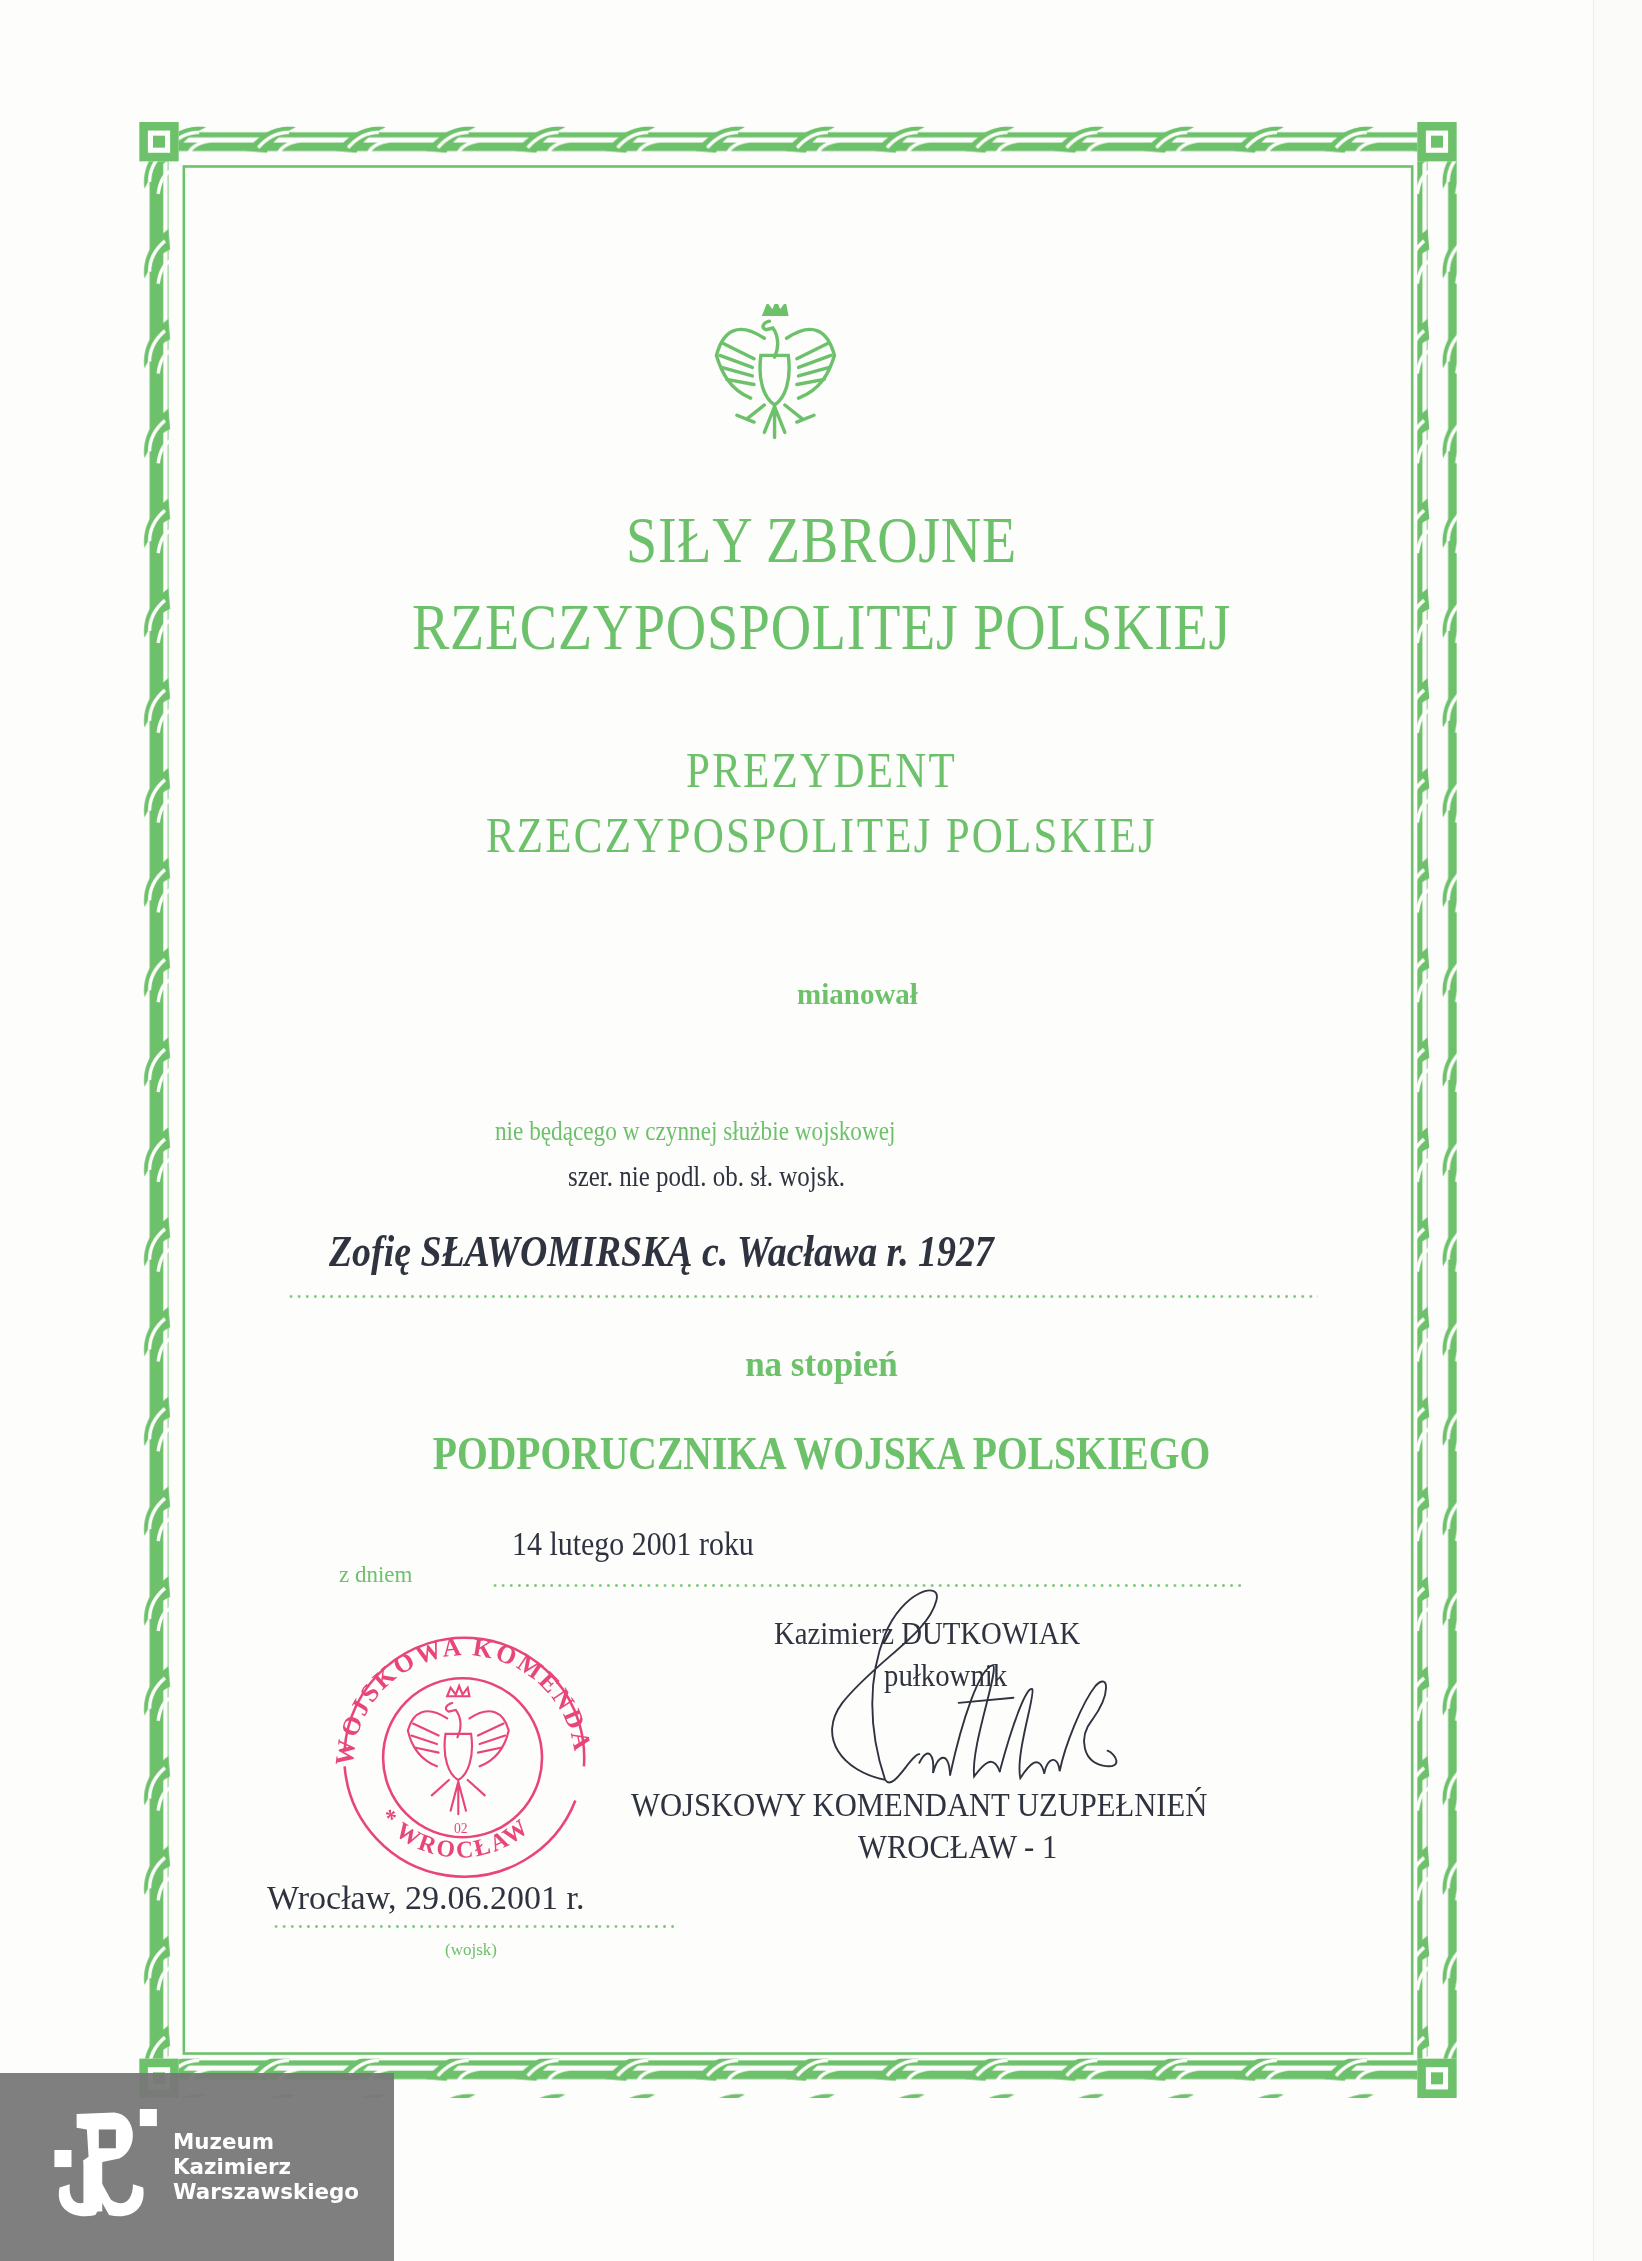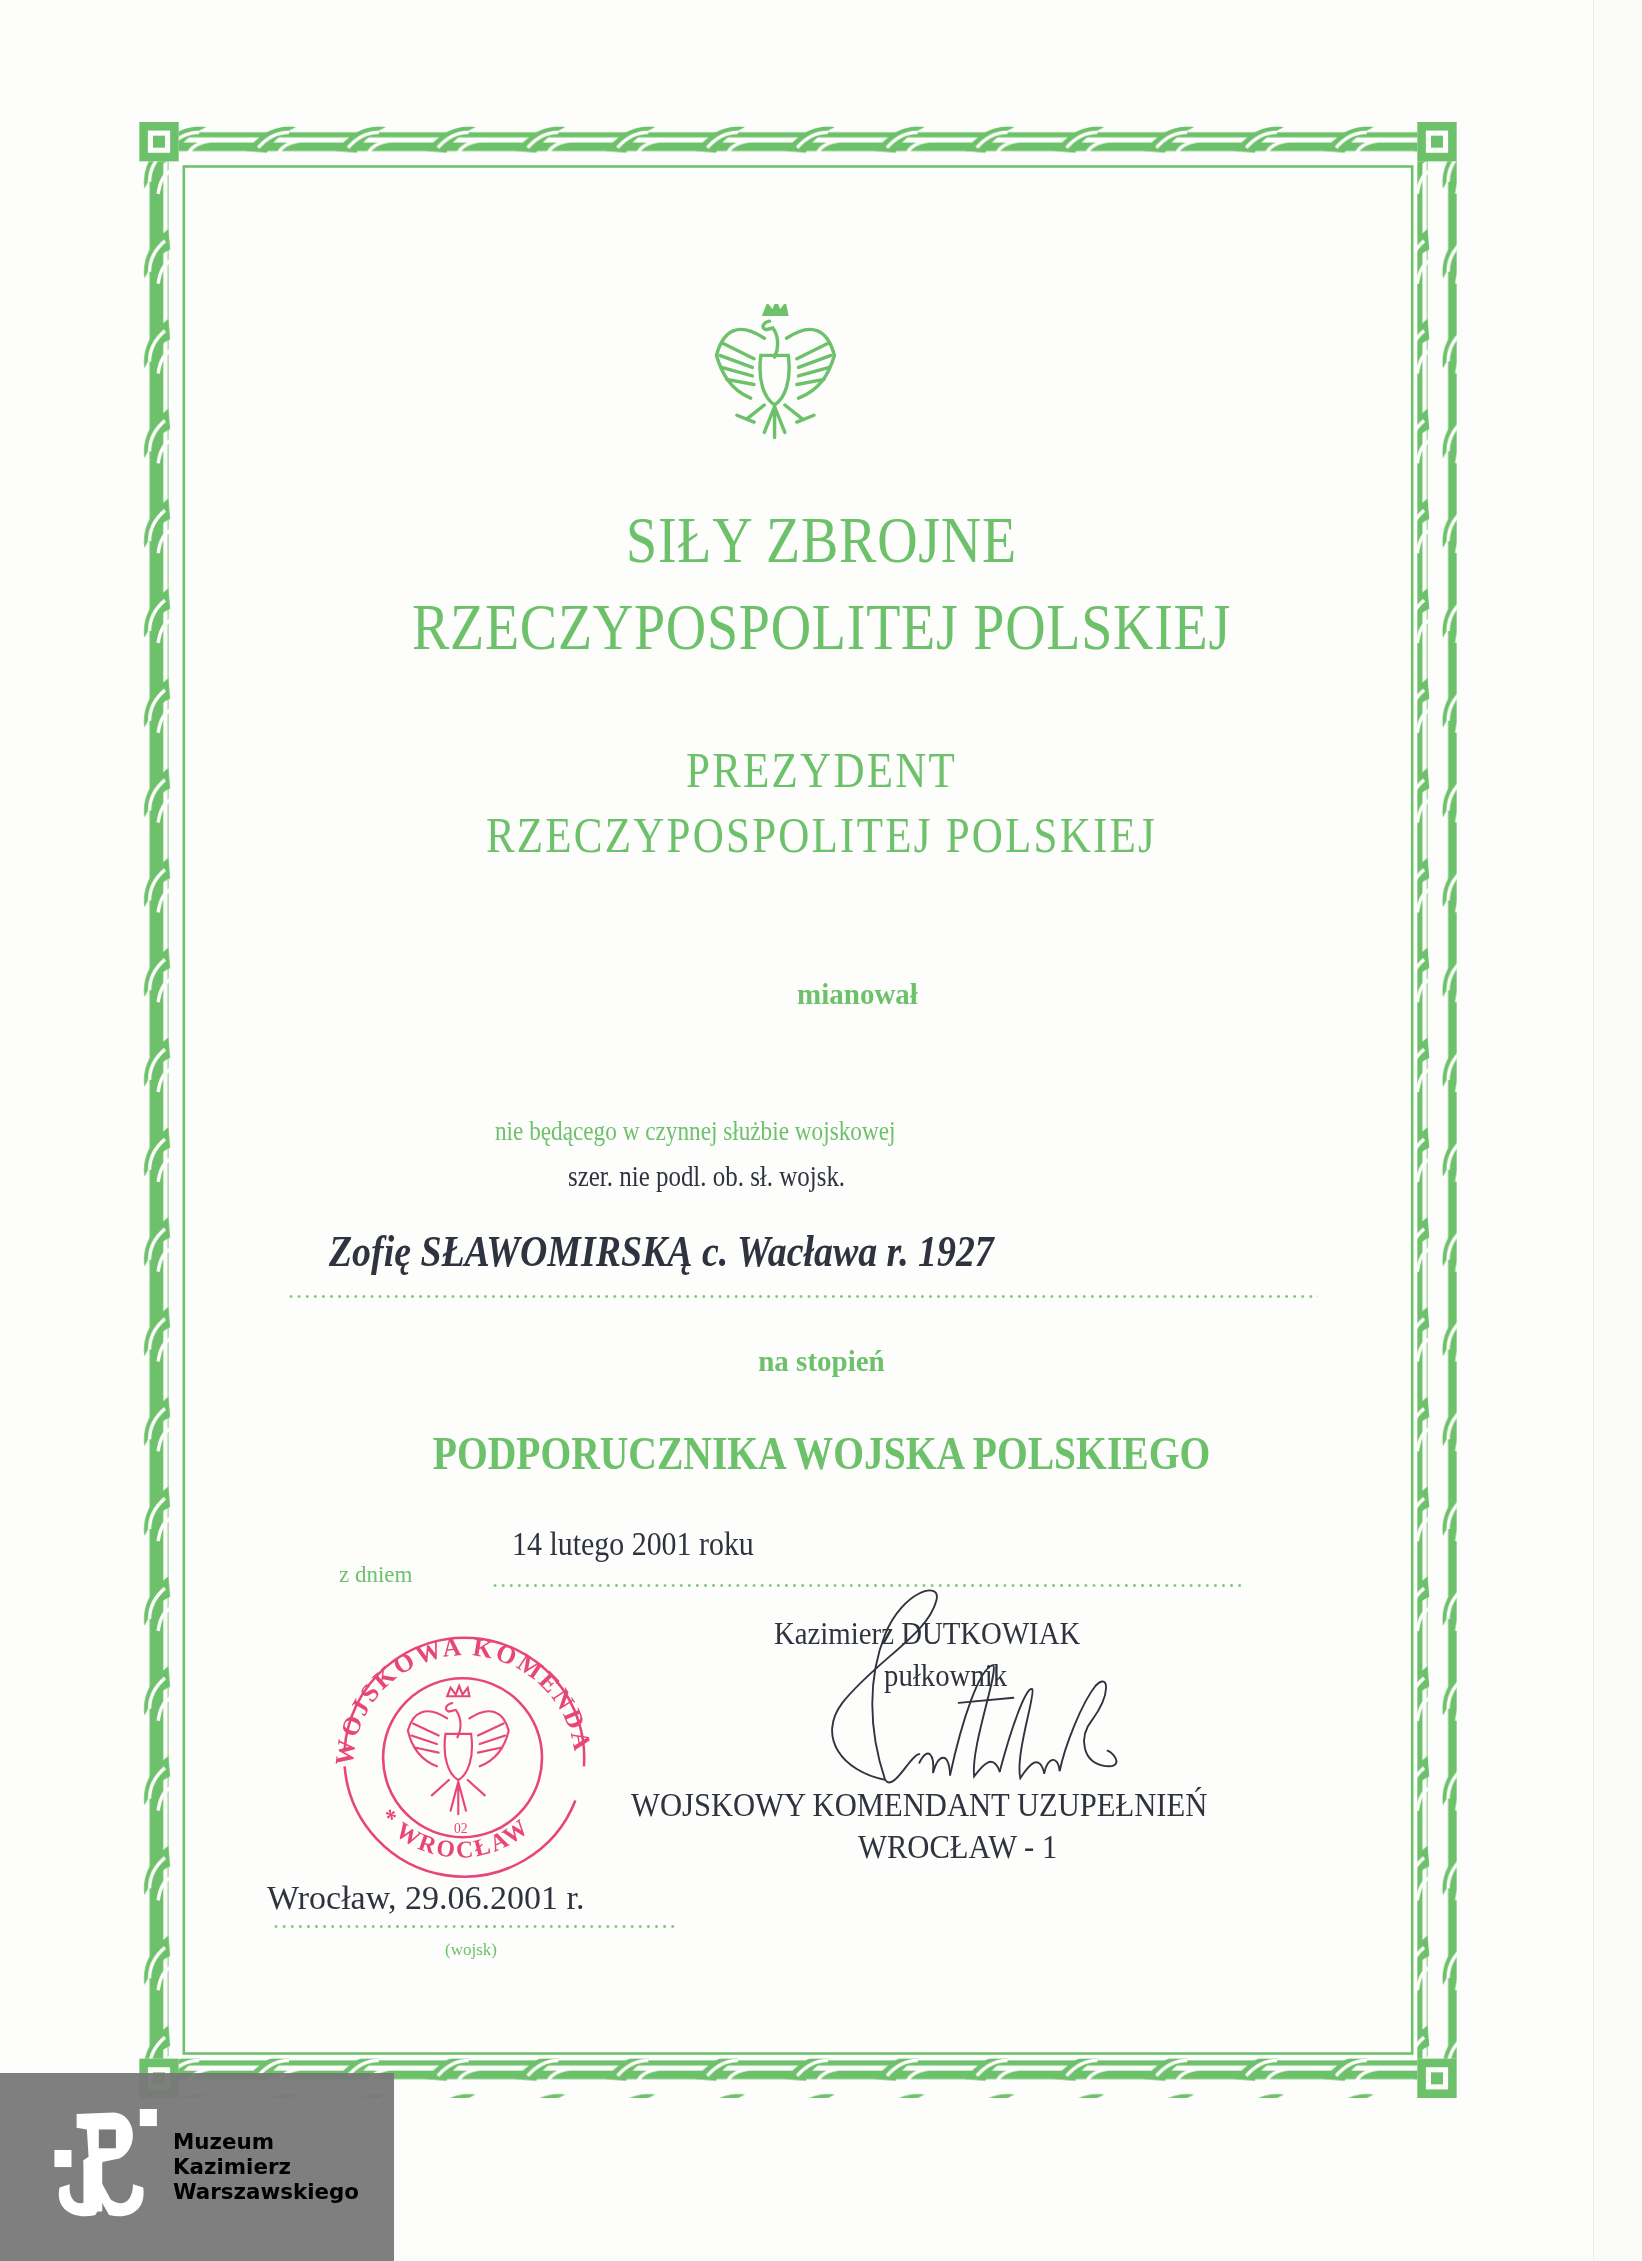--- a/index.html
+++ b/index.html
@@ -29,21 +29,21 @@
   .pres-2 { top: 806px; font-size: 50px; letter-spacing: 2.6px; transform: scaleX(0.86); }
   .appointed { top: 978px; font-size: 29px; font-weight: bold; padding-left: 36px; }
   .non-active { left: 495px; top: 1116px; font-size: 27px; transform-origin: left; transform: scaleX(0.86); }
   .rank-prev { left: 568px; top: 1160px; font-size: 29px; transform-origin: left; transform: scaleX(0.86); }
   .person { left: 329px; top: 1226px; font-size: 44px; font-weight: bold; font-style: italic; transform-origin: left; transform: scaleX(0.86); }
   .dotline {
     position: absolute; height: 3.4px;
     background-image: radial-gradient(circle, #7cc87a 1.4px, transparent 1.5px);
     background-size: 8.1px 3.4px; background-repeat: repeat-x;
   }
-  .to-rank { top: 1345px; font-size: 29px; font-weight: bold; }
+  .to-rank { top: 1345px; font-size: 35px; font-weight: bold; }
   .rank { top: 1427px; font-size: 46px; font-weight: bold; transform: scaleX(0.86); }
   .eff-date { left: 512px; top: 1525px; font-size: 34px; transform-origin: left; transform: scaleX(0.88); }
   .with-day { left: 339px; top: 1562px; font-size: 23px; }
   .signer-name { left: 774px; top: 1615px; font-size: 32px; transform-origin: left; transform: scaleX(0.9); }
   .signer-rank { left: 884px; top: 1657px; font-size: 32px; transform-origin: left; transform: scaleX(0.9); }
   .office-1 { left: 631px; top: 1786px; font-size: 34px; transform-origin: left; transform: scaleX(0.9); }
   .office-2 { left: 858px; top: 1828px; font-size: 34px; transform-origin: left; transform: scaleX(0.9); }
   .place-date { left: 259px; top: 1879px; font-size: 34px; margin-left: 8px; }
   .date-caption { left: 445px; top: 1940px; font-size: 17px; }
 
@@ -52,21 +52,21 @@
   .eagle { position: absolute; left: 713px; top: 304px; width: 124px; height: 137px; }
 
   .watermark {
     position: absolute; left: 0; top: 2073px; width: 394px; height: 188px;
     background: rgba(120,120,120,0.95);
   }
   .wm-logo { position: absolute; left: 51px; top: 36px; width: 111px; height: 111px; }
   .wm-text {
     position: absolute; left: 173px; top: 56px;
     font-family: "DejaVu Sans", "Liberation Sans", sans-serif;
-    font-weight: bold; color: #000000; font-size: 21.4px; line-height: 25px;
+    font-weight: bold; color: #ffffff; font-size: 21.4px; line-height: 25px;
   }
   .wm-text div { white-space: nowrap; }
 </style>
 </head>
 <body>
 
 <div class="paper-edge"></div>
 
 <div class="frame">
   <svg width="1318" height="1976" viewBox="0 0 1540 2310" xmlns="http://www.w3.org/2000/svg">

